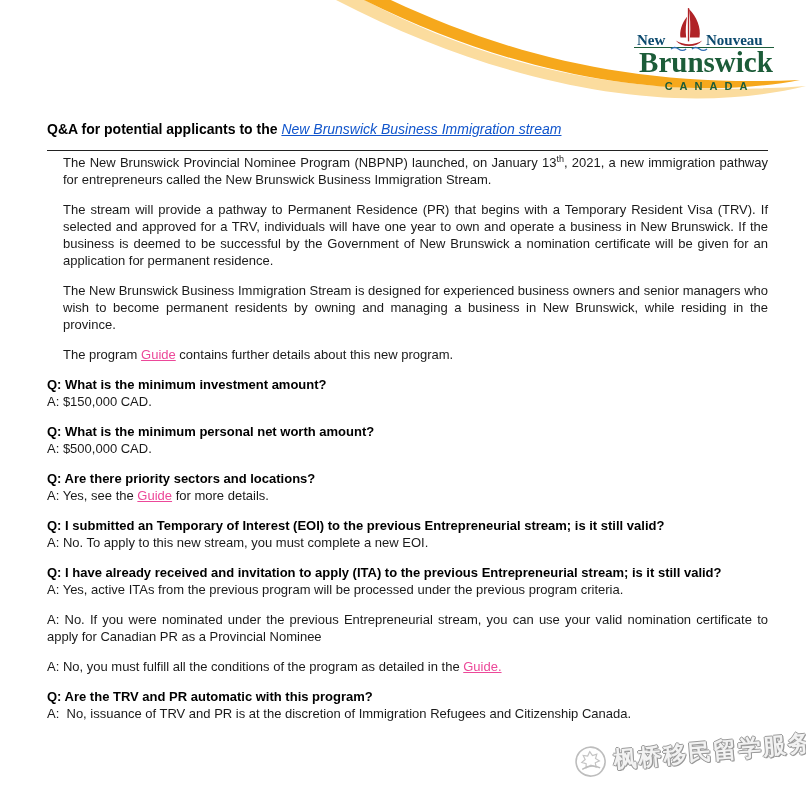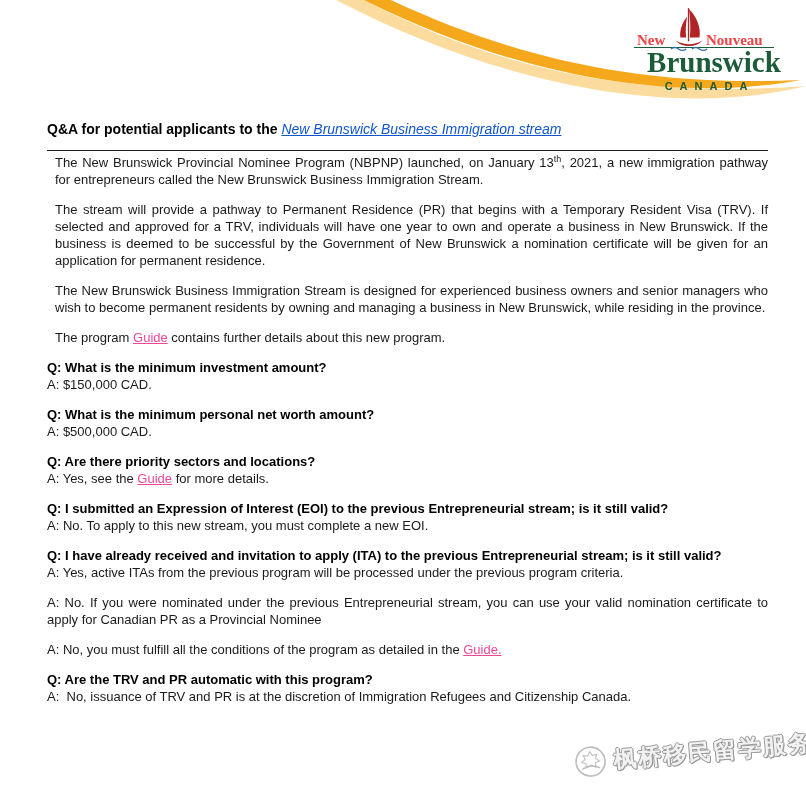--- a/index.html
+++ b/index.html
@@ -13,42 +13,42 @@
   }
   
   .swoosh{position:absolute;left:326px;top:0;width:480px;height:120px;}
   
   .logo{position:absolute;right:14px;top:6px;width:172px;height:92px;}
   .logo-line{position:absolute;left:14px;top:41px;width:140px;height:1px;background:#1c5c39;}
   .boat{position:absolute;left:50px;top:0;width:38px;height:46px;}
   .logo-new,.logo-nouveau{
     position:absolute;top:26px;
     font-family:"Liberation Serif","DejaVu Serif",serif;
-    font-weight:bold;font-size:15px;color:#ef4444;
+    font-weight:bold;font-size:15px;color:#0c4a6e;
   }
   .logo-new{left:17px;}
   .logo-nouveau{left:86px;}
   .logo-brunswick{
-    position:absolute;left:8px;top:40px;width:172px;text-align:center;
+    position:absolute;left:0;top:40px;width:172px;text-align:center;
     font-family:"Liberation Serif","DejaVu Serif",serif;
     font-weight:bold;font-size:29px;color:#1c5c39;letter-spacing:0px;
   }
   .logo-canada{
     position:absolute;left:0;top:74px;width:172px;text-align:center;
     font-weight:bold;font-size:11px;color:#1c5c39;letter-spacing:7px;text-indent:7px;
   }
   
   .content{
     position:absolute;left:47px;top:121px;width:721px;
     font-size:13px;line-height:17px;
   }
   .title{font-size:14px;font-weight:bold;color:#000;margin:0 0 12px 0;}
   .title-link{color:#1155cc;font-style:italic;font-weight:normal;text-decoration:underline;}
   .rule{border-top:1.5px solid #222;margin:0 0 3px 0;height:0;}
-  .content p{margin:0 0 13px 8px;text-align:justify;}
+  .content p{margin:0 0 13px 16px;text-align:justify;}
   sup{font-size:9px;line-height:0;}
   a.guide-link{color:#ec4899;text-decoration:underline;cursor:pointer;}
   .qa{margin:0 0 13px 0;}
   .q{font-weight:bold;color:#000;padding-left:19px;text-indent:-19px;text-align:justify;}
   .a{text-align:justify;}
   
   .watermark{
     position:absolute;left:576px;top:736px;width:240px;height:54px;
     transform:rotate(-5deg);transform-origin:left bottom;
     display:flex;align-items:center;gap:6px;z-index:5;pointer-events:none;
@@ -110,21 +110,21 @@
       <div class="q">Q: What is the minimum personal net worth amount?</div>
       <div class="a">A: $500,000 CAD.</div>
     </div>
 
     <div class="qa">
       <div class="q">Q: Are there priority sectors and locations?</div>
       <div class="a"><span>A: Yes, see the </span><a href="#" class="guide-link">Guide</a><span> for more details.</span></div>
     </div>
 
     <div class="qa">
-      <div class="q">Q: I submitted an Expression of Interest (EOI) to the previous Entrepreneurial stream; is it still valid?</div>
+      <div class="q">Q: I submitted an Temporary of Interest (EOI) to the previous Entrepreneurial stream; is it still valid?</div>
       <div class="a">A: No. To apply to this new stream, you must complete a new EOI.</div>
     </div>
 
     <div class="qa">
       <div class="q">Q: I have already received and invitation to apply (ITA) to the previous Entrepreneurial stream; is it still valid?</div>
       <div class="a">A: Yes, active ITAs from the previous program will be processed under the previous program criteria.</div>
     </div>
 
     <div class="qa">
       <div class="a">A: No. If you were nominated under the previous Entrepreneurial stream, you can use your valid nomination certificate to apply for Canadian PR as a Provincial Nominee</div>

